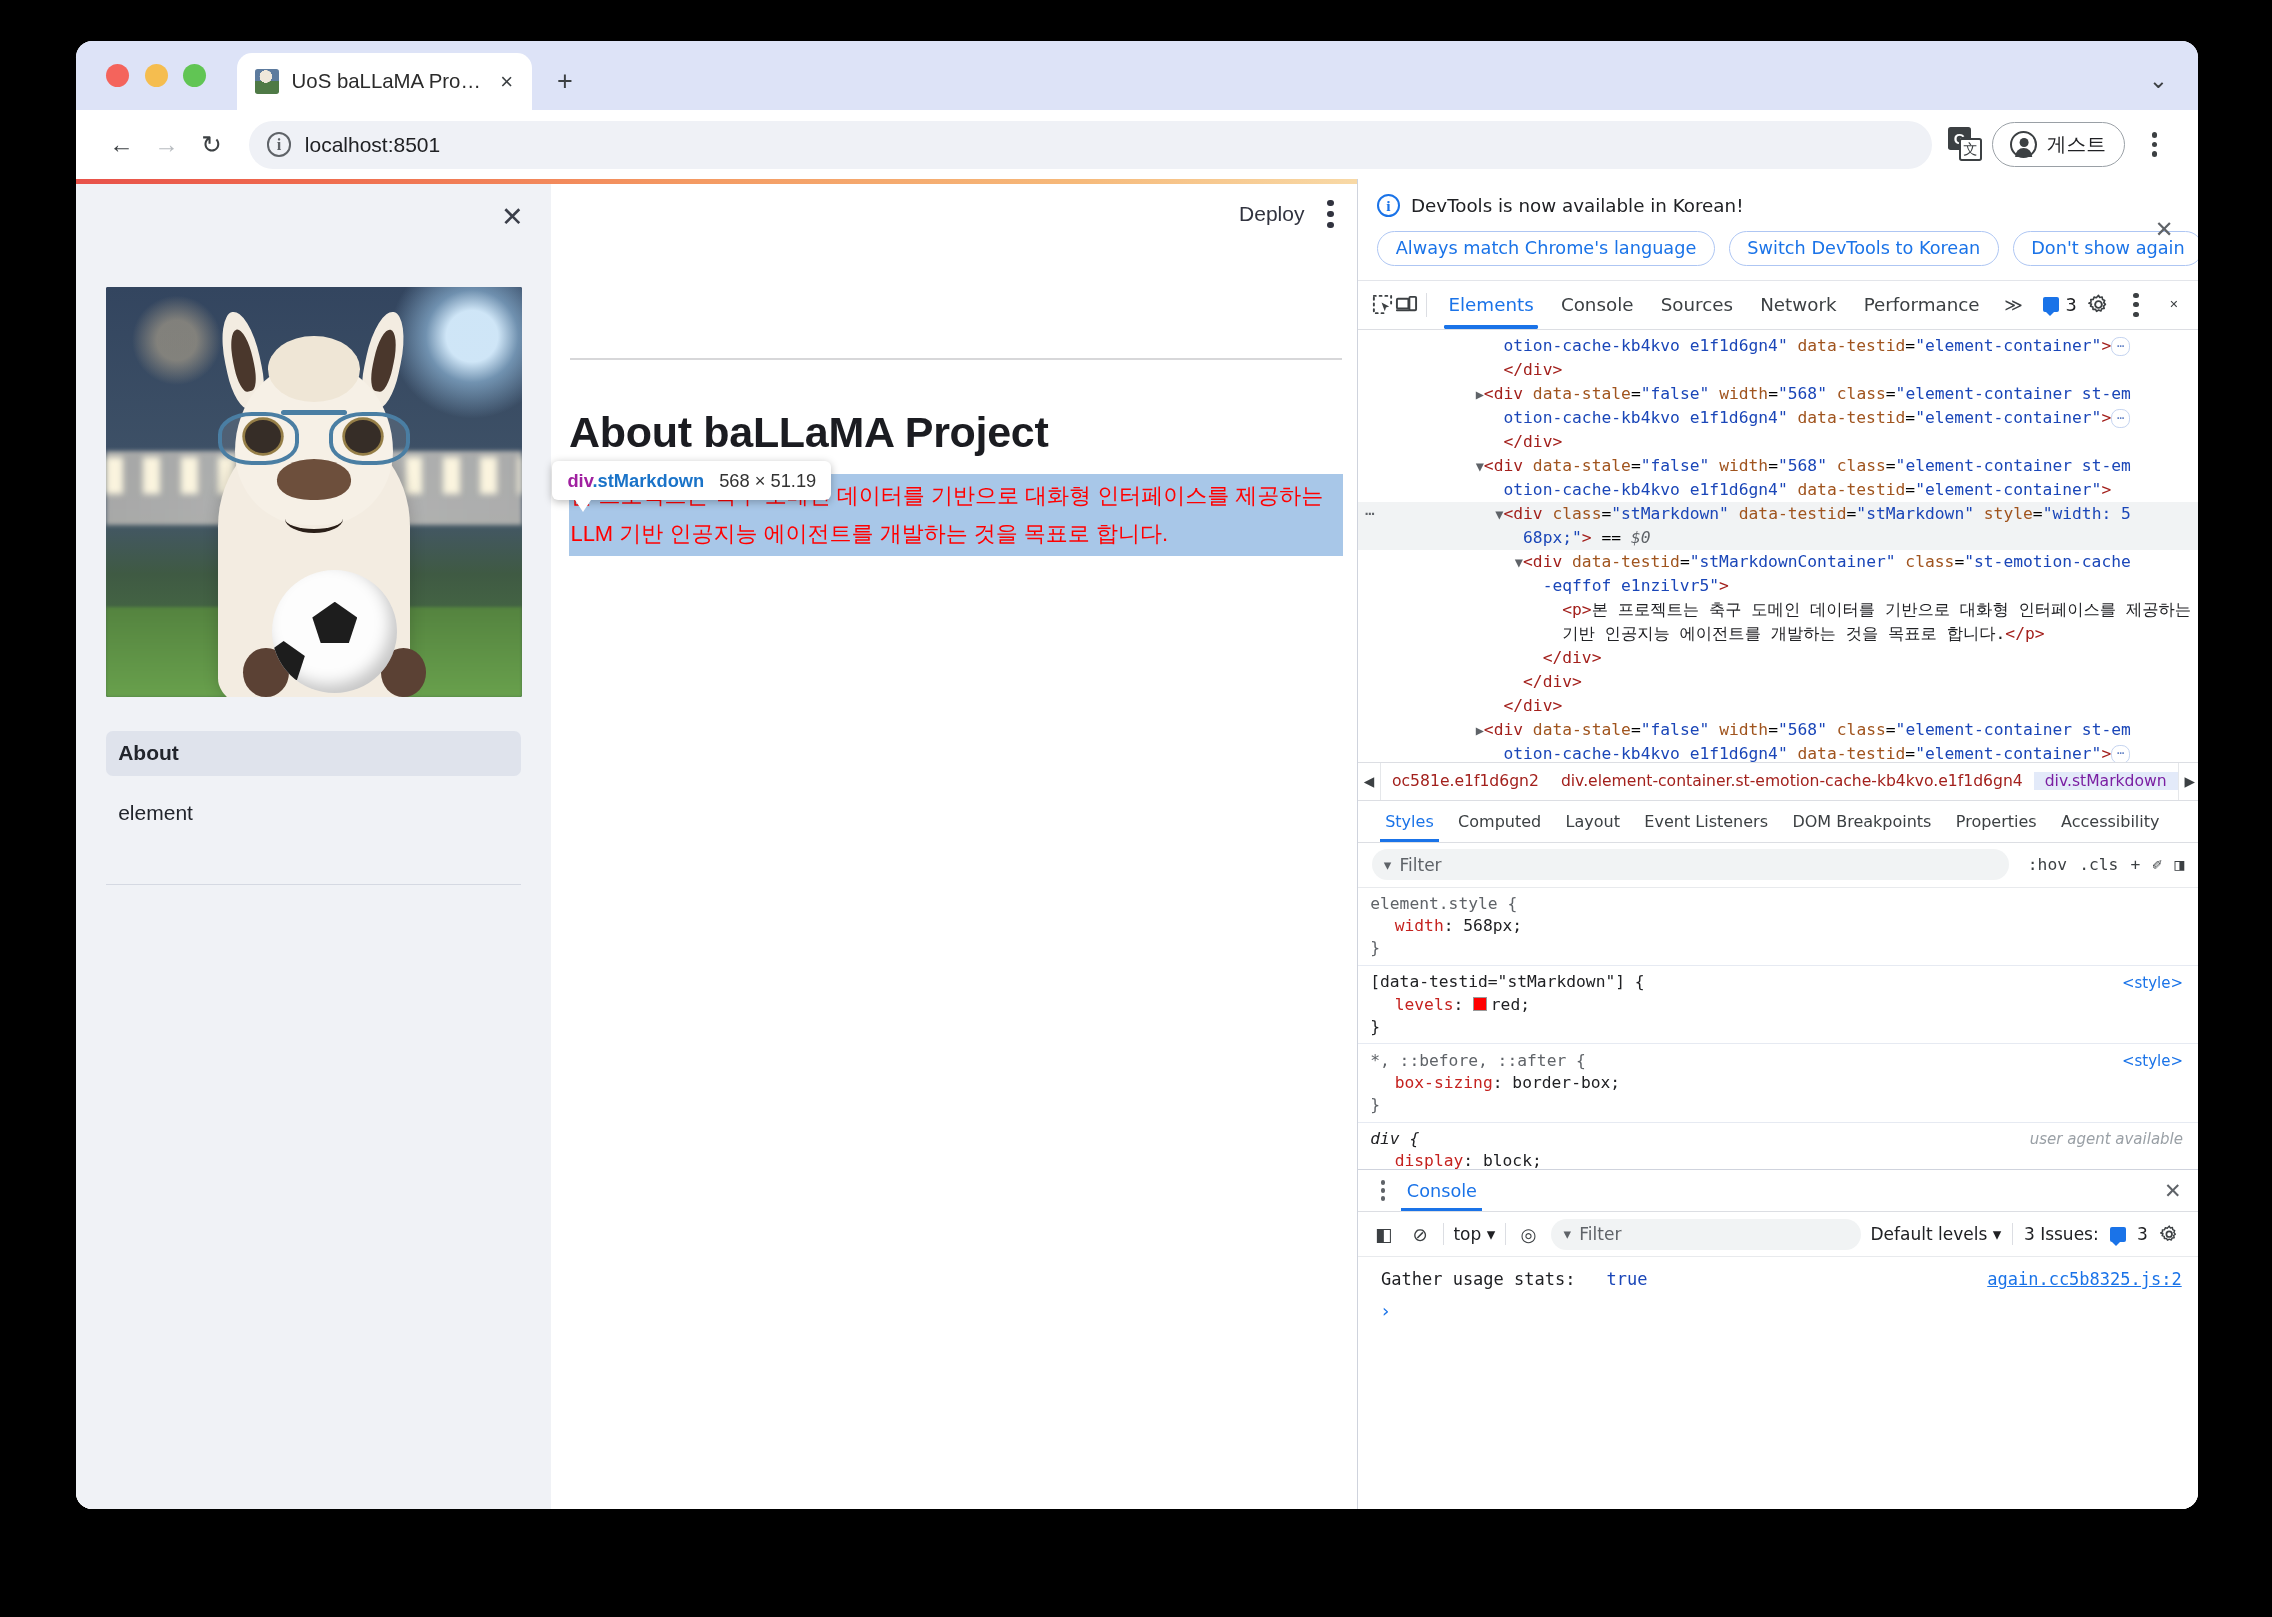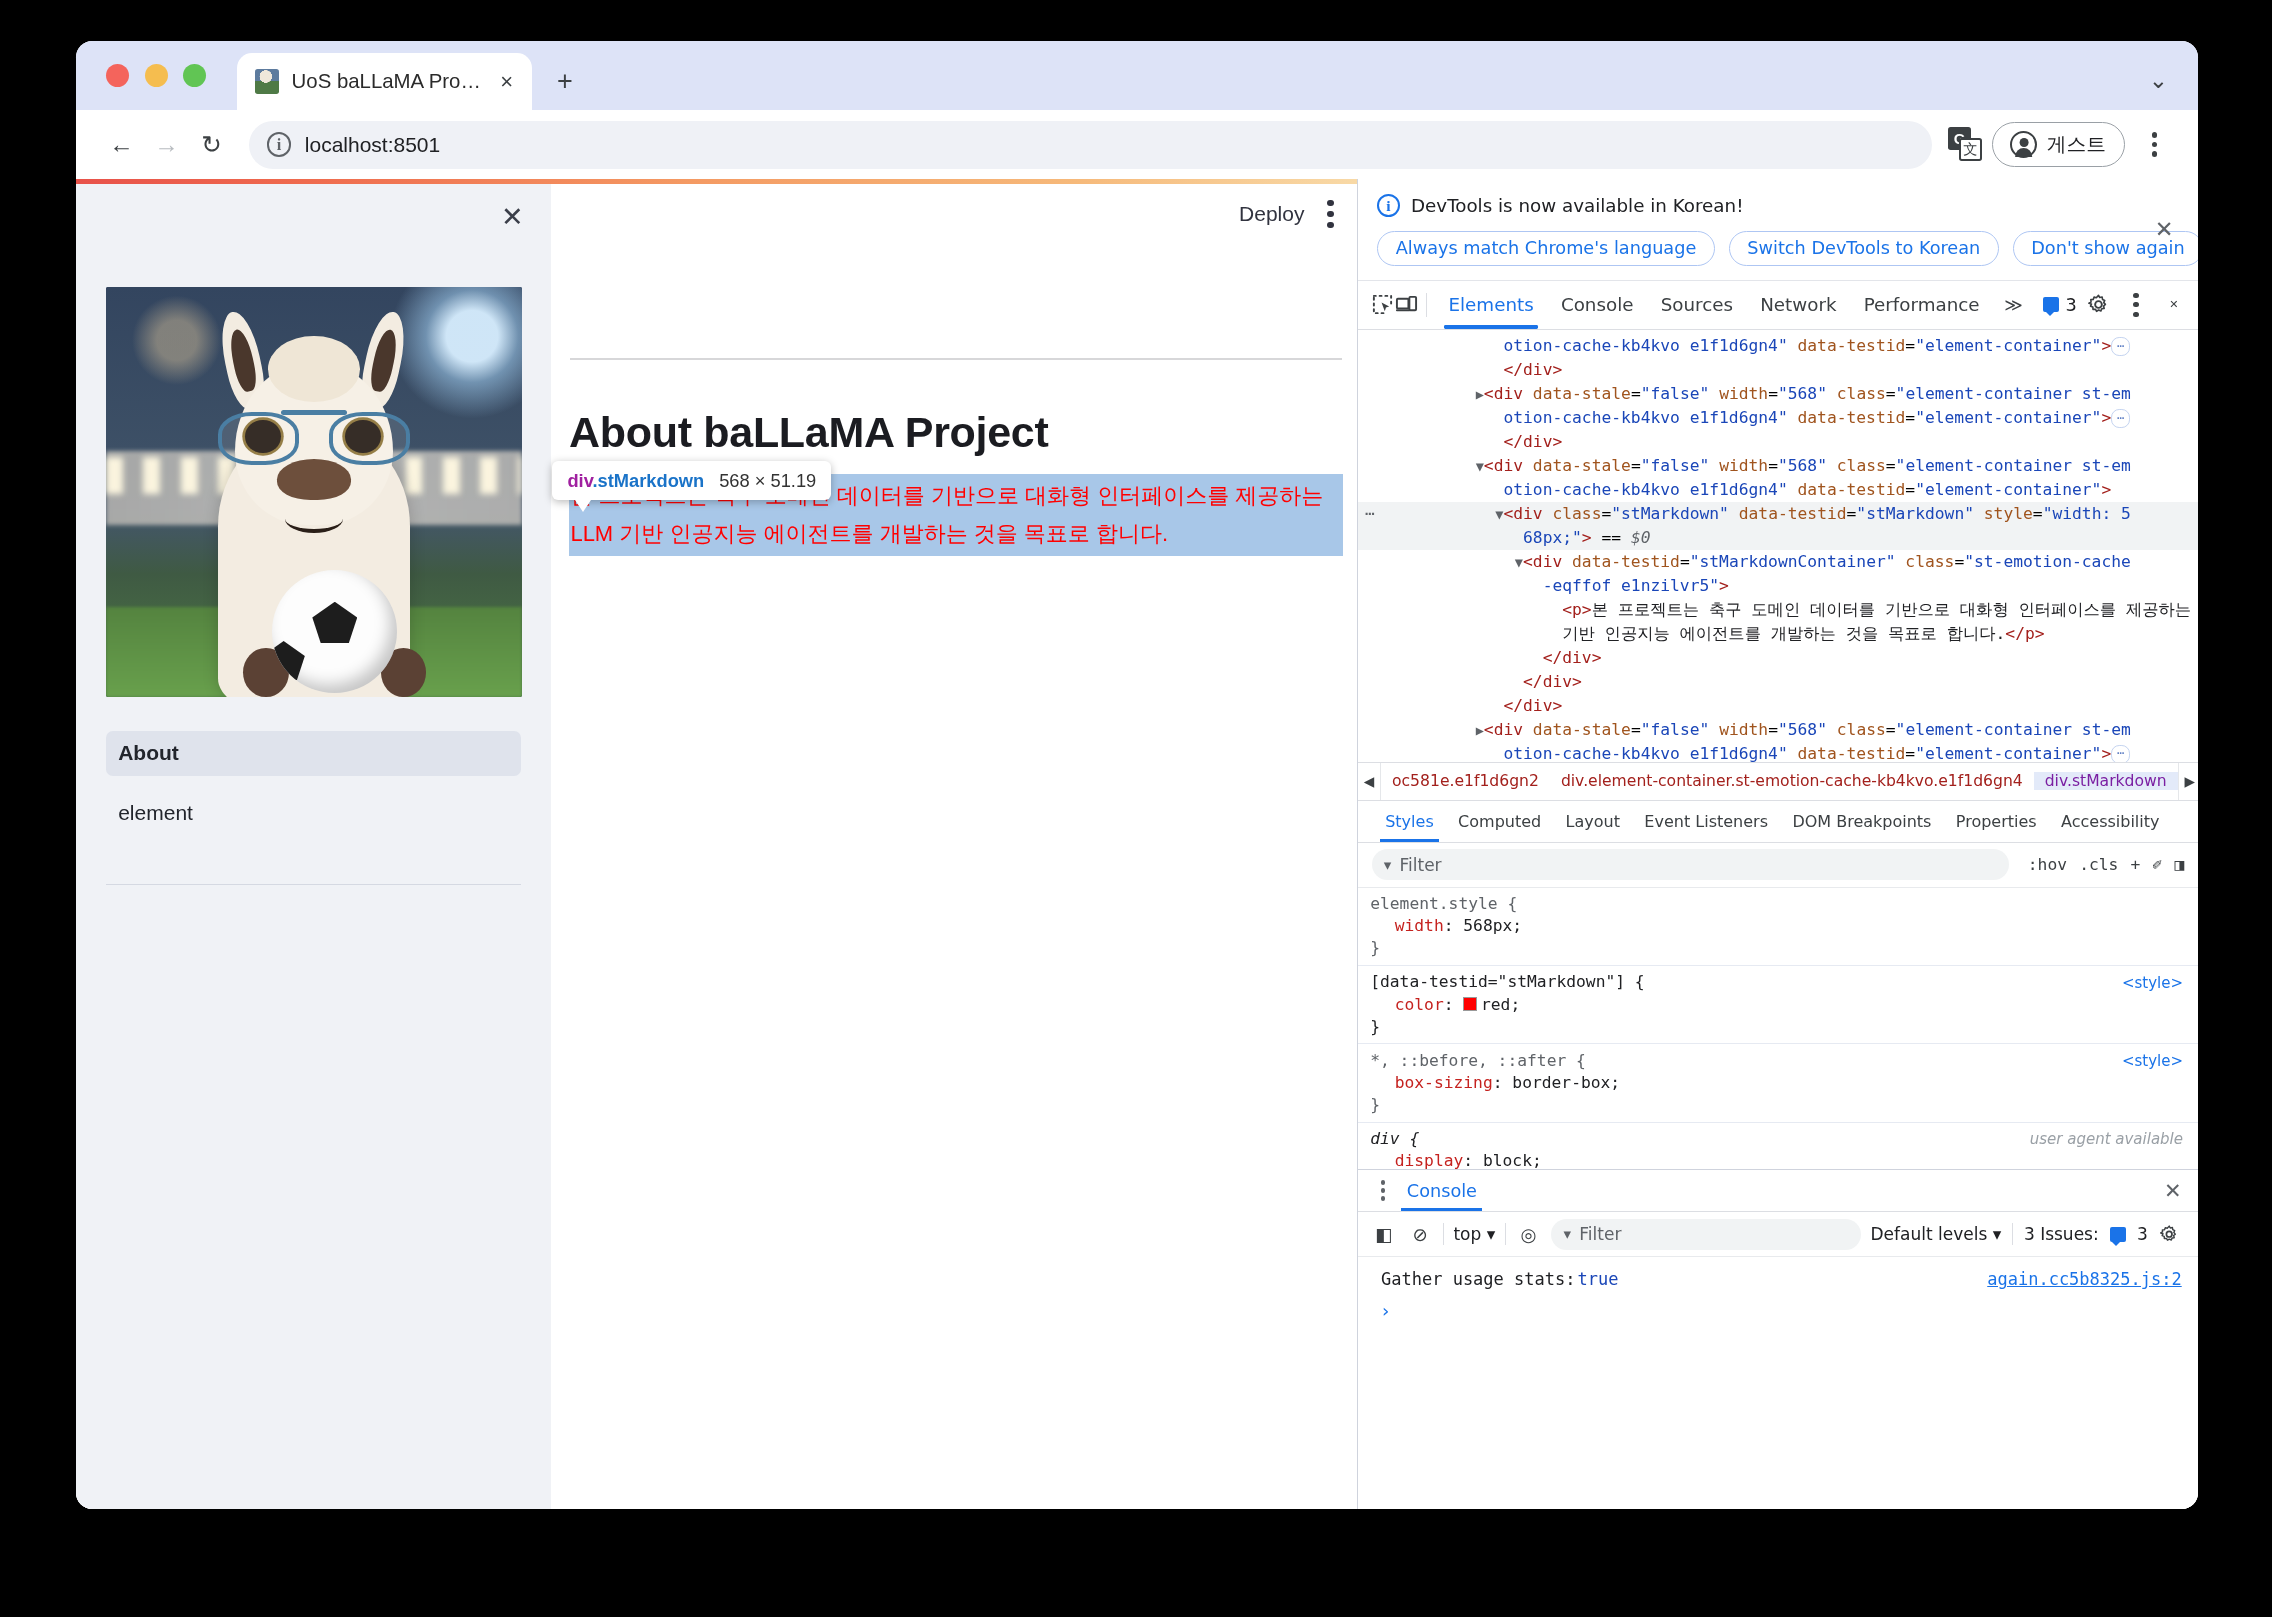--- a/index.html
+++ b/index.html
@@ -410,21 +410,21 @@
   .console-filter {
     flex: 1; height: 31px; background: #f1f3f4; border-radius: 15.6px;
     display: flex; align-items: center; gap: 8.2px; padding: 0 12.2px;
     font-size: 17px; color: #5f6368; max-width: 693px;
   }
   .ct-right { display: flex; align-items: center; gap: 11px; font-size: 17px; color: #202124; }
 
   .console-body { flex: 1; font-family: "DejaVu Sans Mono", monospace; font-size: 17px; position: relative; }
   .console-msg { padding: 12.2px 16.3px 0 23px; display: flex; align-items: baseline; }
   .cm-label { color: #202124; }
-  .cm-value { color: #1a46b8; margin-left: 2px; }
+  .cm-value { color: #1a46b8; margin-left: 31px; }
   .cm-src { margin-left: auto; color: #1a73e8; text-decoration: underline; }
   .console-prompt { padding: 11px 0 0 22px; color: #1a73e8; font-size: 18.3px; }
 
   svg { display: block; }
 </style>
 </head>
 <body>
 
 <div id="browser-window">
 
@@ -641,21 +641,21 @@
 
       <div class="css-pane" id="css-pane">
           <div class="css-rule">
             <div class="sel-txt">element.style {</div>
             <div><span class="prop">width</span><span class="val">: 568px;</span></div>
             <div class="sel-txt">}</div>
           </div>
           <div class="css-rule">
             <span class="src">&lt;style&gt;</span>
             <div class="sel-txt black">[data-testid="stMarkdown"] {</div>
-            <div><span class="prop">color</span><span class="val">: <span class="swatch"></span>red;</span></div>
+            <div><span class="prop">levels</span><span class="val">: <span class="swatch"></span>red;</span></div>
             <div class="sel-txt black">}</div>
           </div>
           <div class="css-rule">
             <span class="src">&lt;style&gt;</span>
             <div class="sel-txt">*, ::before, ::after {</div>
             <div><span class="prop">box-sizing</span><span class="val">: border-box;</span></div>
             <div class="sel-txt">}</div>
           </div>
           <div class="css-rule">
             <span class="src ua">user agent available</span>

